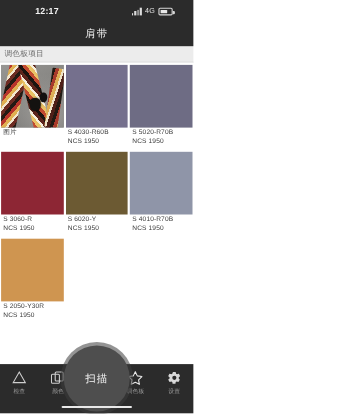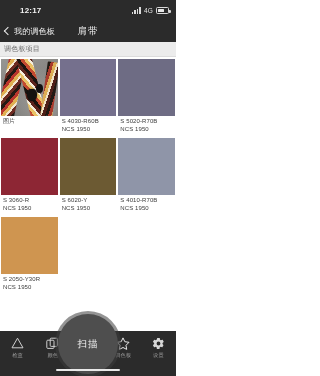--- a/index.html
+++ b/index.html
@@ -17,21 +17,21 @@
     flex-direction: column;
   }
 
   
   .statusbar {
     height: 20px;
     background: #2b2b2b;
     display: flex;
     align-items: center;
     justify-content: space-between;
-    padding: 0 7px;
+    padding: 0 19px;
     flex: 0 0 auto;
   }
   .status-time {
     color: #f2f2f2;
     font-size: 8px;
     font-weight: bold;
     letter-spacing: 0.2px;
     padding-left: 13px;
   }
   .status-right {
@@ -303,24 +303,20 @@
           <i></i>
         </span>
       <span class="status-net">4G</span>
       <span class="battery">
           <b></b>
         </span>
     </div>
   </div>
 
   <div class="navbar">
-    <div class="nav-back">
-      <span class="chev"></span>
-      <span class="nav-back-label">我的调色板</span>
-    </div>
     <div class="nav-title">肩带</div>
   </div>
 
   <div class="section-header">
     <span>调色板项目</span>
   </div>
 
   <div class="grid-scroll">
     <div class="grid">
 

